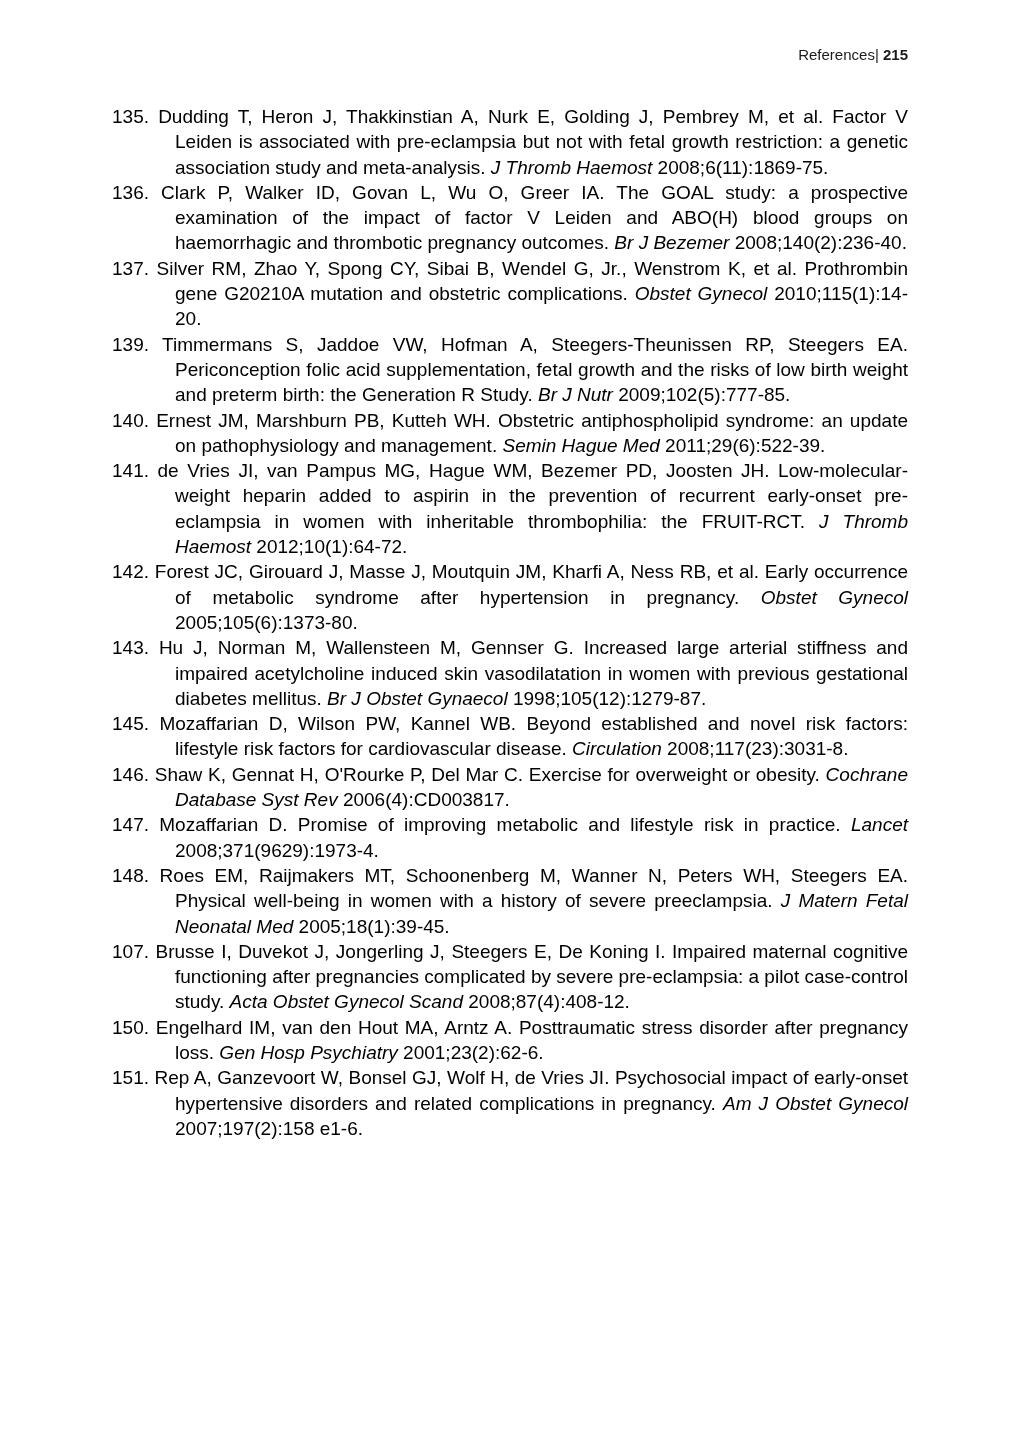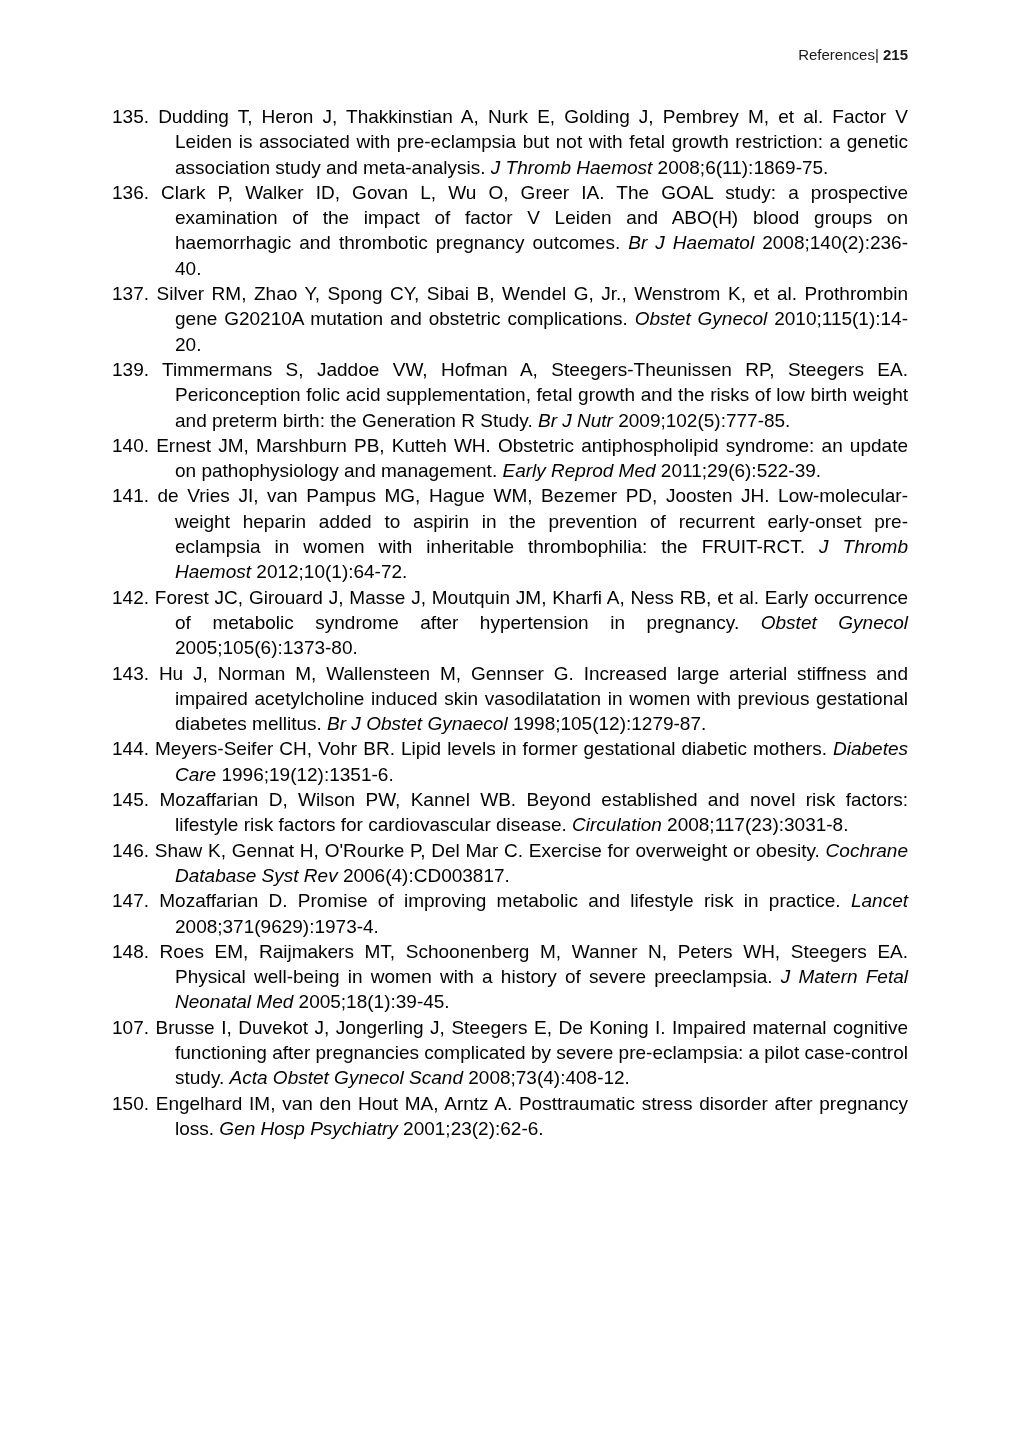--- a/index.html
+++ b/index.html
@@ -49,28 +49,28 @@
 </head>
 <body>
 
 <div class="page">
   <div class="page-header">
     <span>References|</span>
     <span class="pgnum">215</span>
   </div>
   <div class="references-list">
       <div class="reference"><span>135. </span><span class="">Dudding T, Heron J, Thakkinstian A, Nurk E, Golding J, Pembrey M, et al. Factor V Leiden is associated with pre-eclampsia but not with fetal growth restriction: a genetic association study and meta-analysis. </span><span class="italic">J Thromb Haemost</span><span class=""> 2008;6(11):1869-75.</span></div>
-      <div class="reference"><span>136. </span><span class="">Clark P, Walker ID, Govan L, Wu O, Greer IA. The GOAL study: a prospective examination of the impact of factor V Leiden and ABO(H) blood groups on haemorrhagic and thrombotic pregnancy outcomes. </span><span class="italic">Br J Haematol</span><span class=""> 2008;140(2):236-40.</span></div>
+      <div class="reference"><span>136. </span><span class="">Clark P, Walker ID, Govan L, Wu O, Greer IA. The GOAL study: a prospective examination of the impact of factor V Leiden and ABO(H) blood groups on haemorrhagic and thrombotic pregnancy outcomes. </span><span class="italic">Br J Bezemer</span><span class=""> 2008;140(2):236-40.</span></div>
       <div class="reference"><span>137. </span><span class="">Silver RM, Zhao Y, Spong CY, Sibai B, Wendel G, Jr., Wenstrom K, et al. Prothrombin gene G20210A mutation and obstetric complications. </span><span class="italic">Obstet Gynecol</span><span class=""> 2010;115(1):14-20.</span></div>
       <div class="reference"><span>139. </span><span class="">Timmermans S, Jaddoe VW, Hofman A, Steegers-Theunissen RP, Steegers EA. Periconception folic acid supplementation, fetal growth and the risks of low birth weight and preterm birth: the Generation R Study. </span><span class="italic">Br J Nutr</span><span class=""> 2009;102(5):777-85.</span></div>
-      <div class="reference"><span>140. </span><span class="">Ernest JM, Marshburn PB, Kutteh WH. Obstetric antiphospholipid syndrome: an update on pathophysiology and management. </span><span class="italic">Early Reprod Med</span><span class=""> 2011;29(6):522-39.</span></div>
+      <div class="reference"><span>140. </span><span class="">Ernest JM, Marshburn PB, Kutteh WH. Obstetric antiphospholipid syndrome: an update on pathophysiology and management. </span><span class="italic">Semin Hague Med</span><span class=""> 2011;29(6):522-39.</span></div>
       <div class="reference"><span>141. </span><span class="">de Vries JI, van Pampus MG, Hague WM, Bezemer PD, Joosten JH. Low-molecular-weight heparin added to aspirin in the prevention of recurrent early-onset pre-eclampsia in women with inheritable thrombophilia: the FRUIT-RCT. </span><span class="italic">J Thromb Haemost</span><span class=""> 2012;10(1):64-72.</span></div>
       <div class="reference"><span>142. </span><span class="">Forest JC, Girouard J, Masse J, Moutquin JM, Kharfi A, Ness RB, et al. Early occurrence of metabolic syndrome after hypertension in pregnancy. </span><span class="italic">Obstet Gynecol</span><span class=""> 2005;105(6):1373-80.</span></div>
       <div class="reference"><span>143. </span><span class="">Hu J, Norman M, Wallensteen M, Gennser G. Increased large arterial stiffness and impaired acetylcholine induced skin vasodilatation in women with previous gestational diabetes mellitus. </span><span class="italic">Br J Obstet Gynaecol</span><span class=""> 1998;105(12):1279-87.</span></div>
-      <div class="reference"><span>144. </span><span class="">Meyers-Seifer CH, Vohr BR. Lipid levels in former gestational diabetic mothers. </span><span class="italic">Diabetes Care</span><span class=""> 1996;19(12):1351-6.</span></div>
       <div class="reference"><span>145. </span><span class="">Mozaffarian D, Wilson PW, Kannel WB. Beyond established and novel risk factors: lifestyle risk factors for cardiovascular disease. </span><span class="italic">Circulation</span><span class=""> 2008;117(23):3031-8.</span></div>
       <div class="reference"><span>146. </span><span class="">Shaw K, Gennat H, O'Rourke P, Del Mar C. Exercise for overweight or obesity. </span><span class="italic">Cochrane Database Syst Rev</span><span class=""> 2006(4):CD003817.</span></div>
       <div class="reference"><span>147. </span><span class="">Mozaffarian D. Promise of improving metabolic and lifestyle risk in practice. </span><span class="italic">Lancet</span><span class=""> 2008;371(9629):1973-4.</span></div>
       <div class="reference"><span>148. </span><span class="">Roes EM, Raijmakers MT, Schoonenberg M, Wanner N, Peters WH, Steegers EA. Physical well-being in women with a history of severe preeclampsia. </span><span class="italic">J Matern Fetal Neonatal Med</span><span class=""> 2005;18(1):39-45.</span></div>
-      <div class="reference"><span>107. </span><span class="">Brusse I, Duvekot J, Jongerling J, Steegers E, De Koning I. Impaired maternal cognitive functioning after pregnancies complicated by severe pre-eclampsia: a pilot case-control study. </span><span class="italic">Acta Obstet Gynecol Scand</span><span class=""> 2008;73(4):408-12.</span></div>
+      <div class="reference"><span>107. </span><span class="">Brusse I, Duvekot J, Jongerling J, Steegers E, De Koning I. Impaired maternal cognitive functioning after pregnancies complicated by severe pre-eclampsia: a pilot case-control study. </span><span class="italic">Acta Obstet Gynecol Scand</span><span class=""> 2008;87(4):408-12.</span></div>
       <div class="reference"><span>150. </span><span class="">Engelhard IM, van den Hout MA, Arntz A. Posttraumatic stress disorder after pregnancy loss. </span><span class="italic">Gen Hosp Psychiatry</span><span class=""> 2001;23(2):62-6.</span></div>
+      <div class="reference"><span>151. </span><span class="">Rep A, Ganzevoort W, Bonsel GJ, Wolf H, de Vries JI. Psychosocial impact of early-onset hypertensive disorders and related complications in pregnancy. </span><span class="italic">Am J Obstet Gynecol</span><span class=""> 2007;197(2):158 e1-6.</span></div>
     </div>
 </div>
 
 </body></html>

